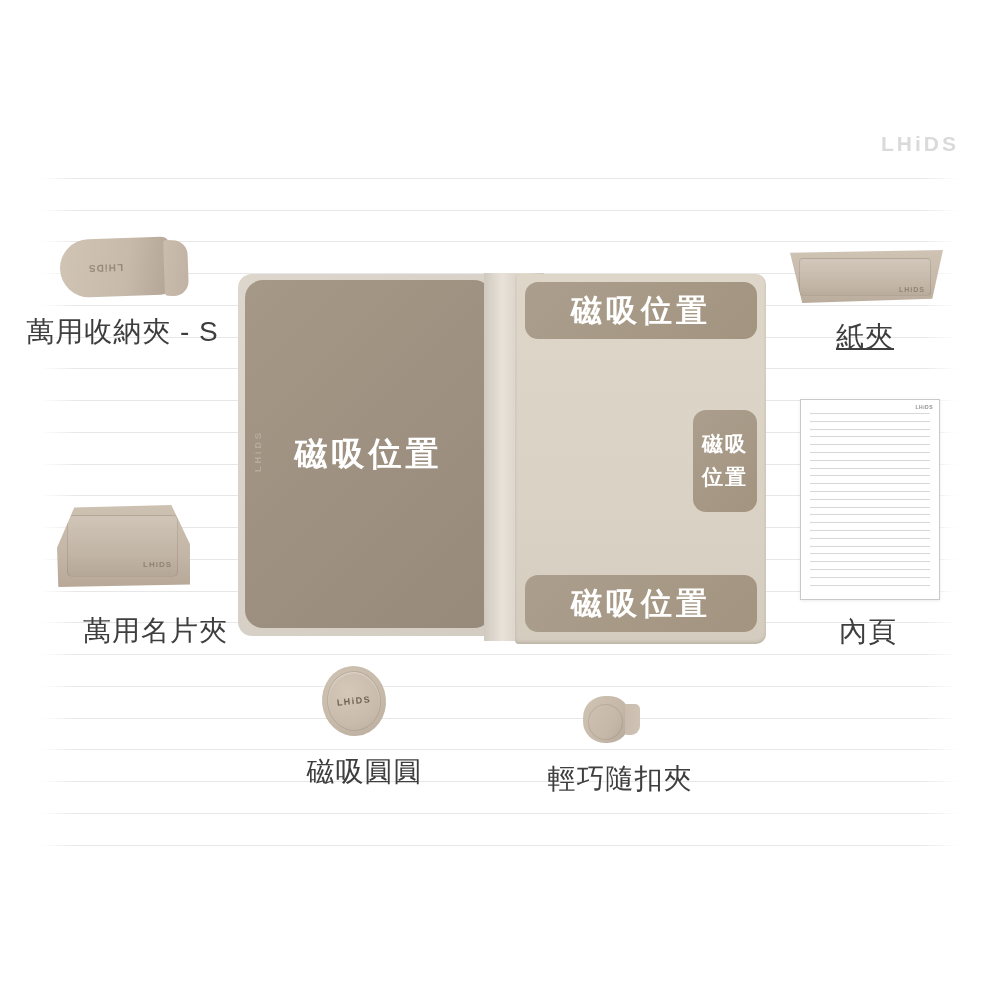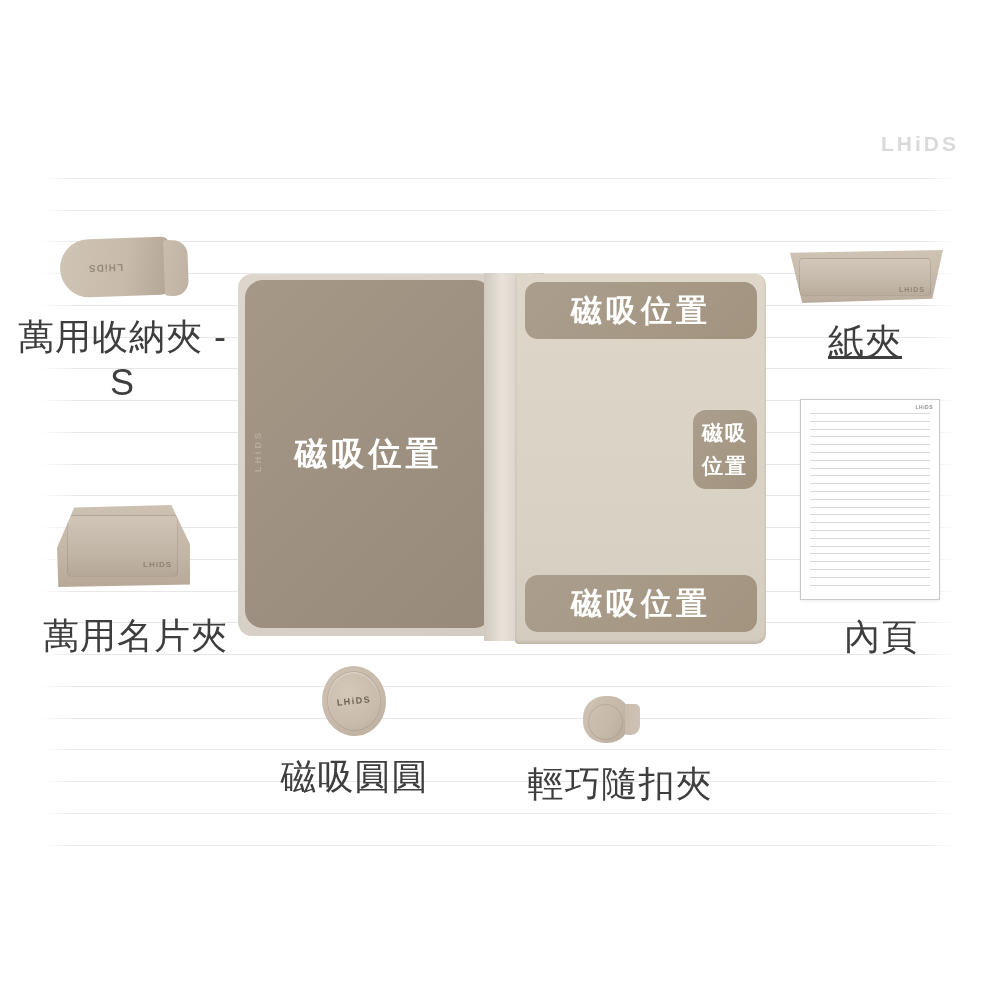--- a/index.html
+++ b/index.html
@@ -14,21 +14,21 @@
     -webkit-mask-image:linear-gradient(to right,transparent,#000 4%,#000 96%,transparent);
             mask-image:linear-gradient(to right,transparent,#000 4%,#000 96%,transparent);
   }
   
   .brand-logo{
     position:absolute;left:880px;top:132px;width:80px;height:24px;
     color:#dadada;font-size:21px;font-weight:800;letter-spacing:3px;text-align:center;
   }
   
   .plabel{
-    position:absolute;color:#3e3e3e;font-size:36px;letter-spacing:1px;text-align:center;
+    position:absolute;color:#3e3e3e;font-size:28px;letter-spacing:1px;text-align:center;
   }
   
   .notebook{position:absolute;left:236px;top:272px;width:530px;height:372px;}
   .cover-left{
     position:absolute;left:2px;top:2px;width:262px;height:362px;
     background:linear-gradient(135deg,#dcd6cc,#d2ccc2);border-radius:14px 4px 4px 14px;
   }
   .magnet-left{
     position:absolute;left:9px;top:8px;width:247px;height:348px;border-radius:18px;
     background:linear-gradient(135deg,#a69887 0%,#9d9080 55%,#978a7a 100%);
@@ -48,21 +48,21 @@
     background:linear-gradient(180deg,#ded6c8 0%,#d9d1c3 70%,#d4ccbe 100%);
     border-radius:4px 10px 10px 4px;
     box-shadow:inset 0 -2px 3px rgba(120,110,95,0.25);
   }
   .magnet-zone{
     position:absolute;background:linear-gradient(135deg,#ab9e8d,#a2947f);
     border-radius:13px;display:flex;align-items:center;justify-content:center;
     color:#fff;font-weight:700;
   }
   .zone-top{left:289px;top:10px;width:232px;height:57px;font-size:31px;letter-spacing:4px;}
-  .zone-side{left:457px;top:138px;width:64px;height:79px;font-size:21px;letter-spacing:2px;line-height:1.55;text-align:right;}
+  .zone-side{left:457px;top:138px;width:64px;height:102px;font-size:21px;letter-spacing:2px;line-height:1.55;text-align:right;}
   .zone-bottom{left:289px;top:303px;width:232px;height:57px;font-size:31px;letter-spacing:4px;}
   
   .emboss{position:absolute;color:rgba(100,88,74,0.5);font-weight:700;}
   
   .storage-clip{position:absolute;left:60px;top:238px;width:128px;height:58px;transform:rotate(-2deg);}
   .clip-body{
     position:absolute;left:0;top:0;width:110px;height:58px;border-radius:29px 8px 10px 29px;
     background:linear-gradient(100deg,#d0c4b5 0%,#c7baaa 60%,#b3a494 100%);
   }
   .clip-arm{
@@ -174,33 +174,33 @@
   <div class="paper-tray">
     <div class="tray-rim"></div>
     <span class="emboss tray-emboss">LHiDS</span>
   </div>
   <div class="plabel" style="left:815px;top:318px;width:100px;text-decoration:underline;">紙夾</div>
 
   <div class="inner-page">
     <span class="inner-brand">LHiDS</span>
     <div class="inner-lines"></div>
   </div>
-  <div class="plabel" style="left:818px;top:613px;width:100px;text-align:right;">內頁</div>
+  <div class="plabel" style="left:818px;top:613px;width:100px;">內頁</div>
 
   <div class="card-holder">
     <div class="holder-rim"></div>
     <span class="emboss holder-emboss">LHiDS</span>
   </div>
   <div class="plabel" style="left:23px;top:612px;width:205px;text-align:right;">萬用名片夾</div>
 
   <div class="magnet-disc">
     <div class="disc-ring"></div>
     <span class="disc-brand">LHiDS</span>
   </div>
-  <div class="plabel" style="left:252px;top:753px;width:205px;">磁吸圓圓</div>
+  <div class="plabel" style="left:262px;top:753px;width:205px;">磁吸圓圓</div>
 
   <div class="buckle-clip">
     <div class="buckle-body"></div>
     <div class="buckle-tab"></div>
     <div class="buckle-inner"></div>
   </div>
   <div class="plabel" style="left:515px;top:753px;width:210px;margin-top:7px;">輕巧隨扣夾</div>
 
 </div>
 

